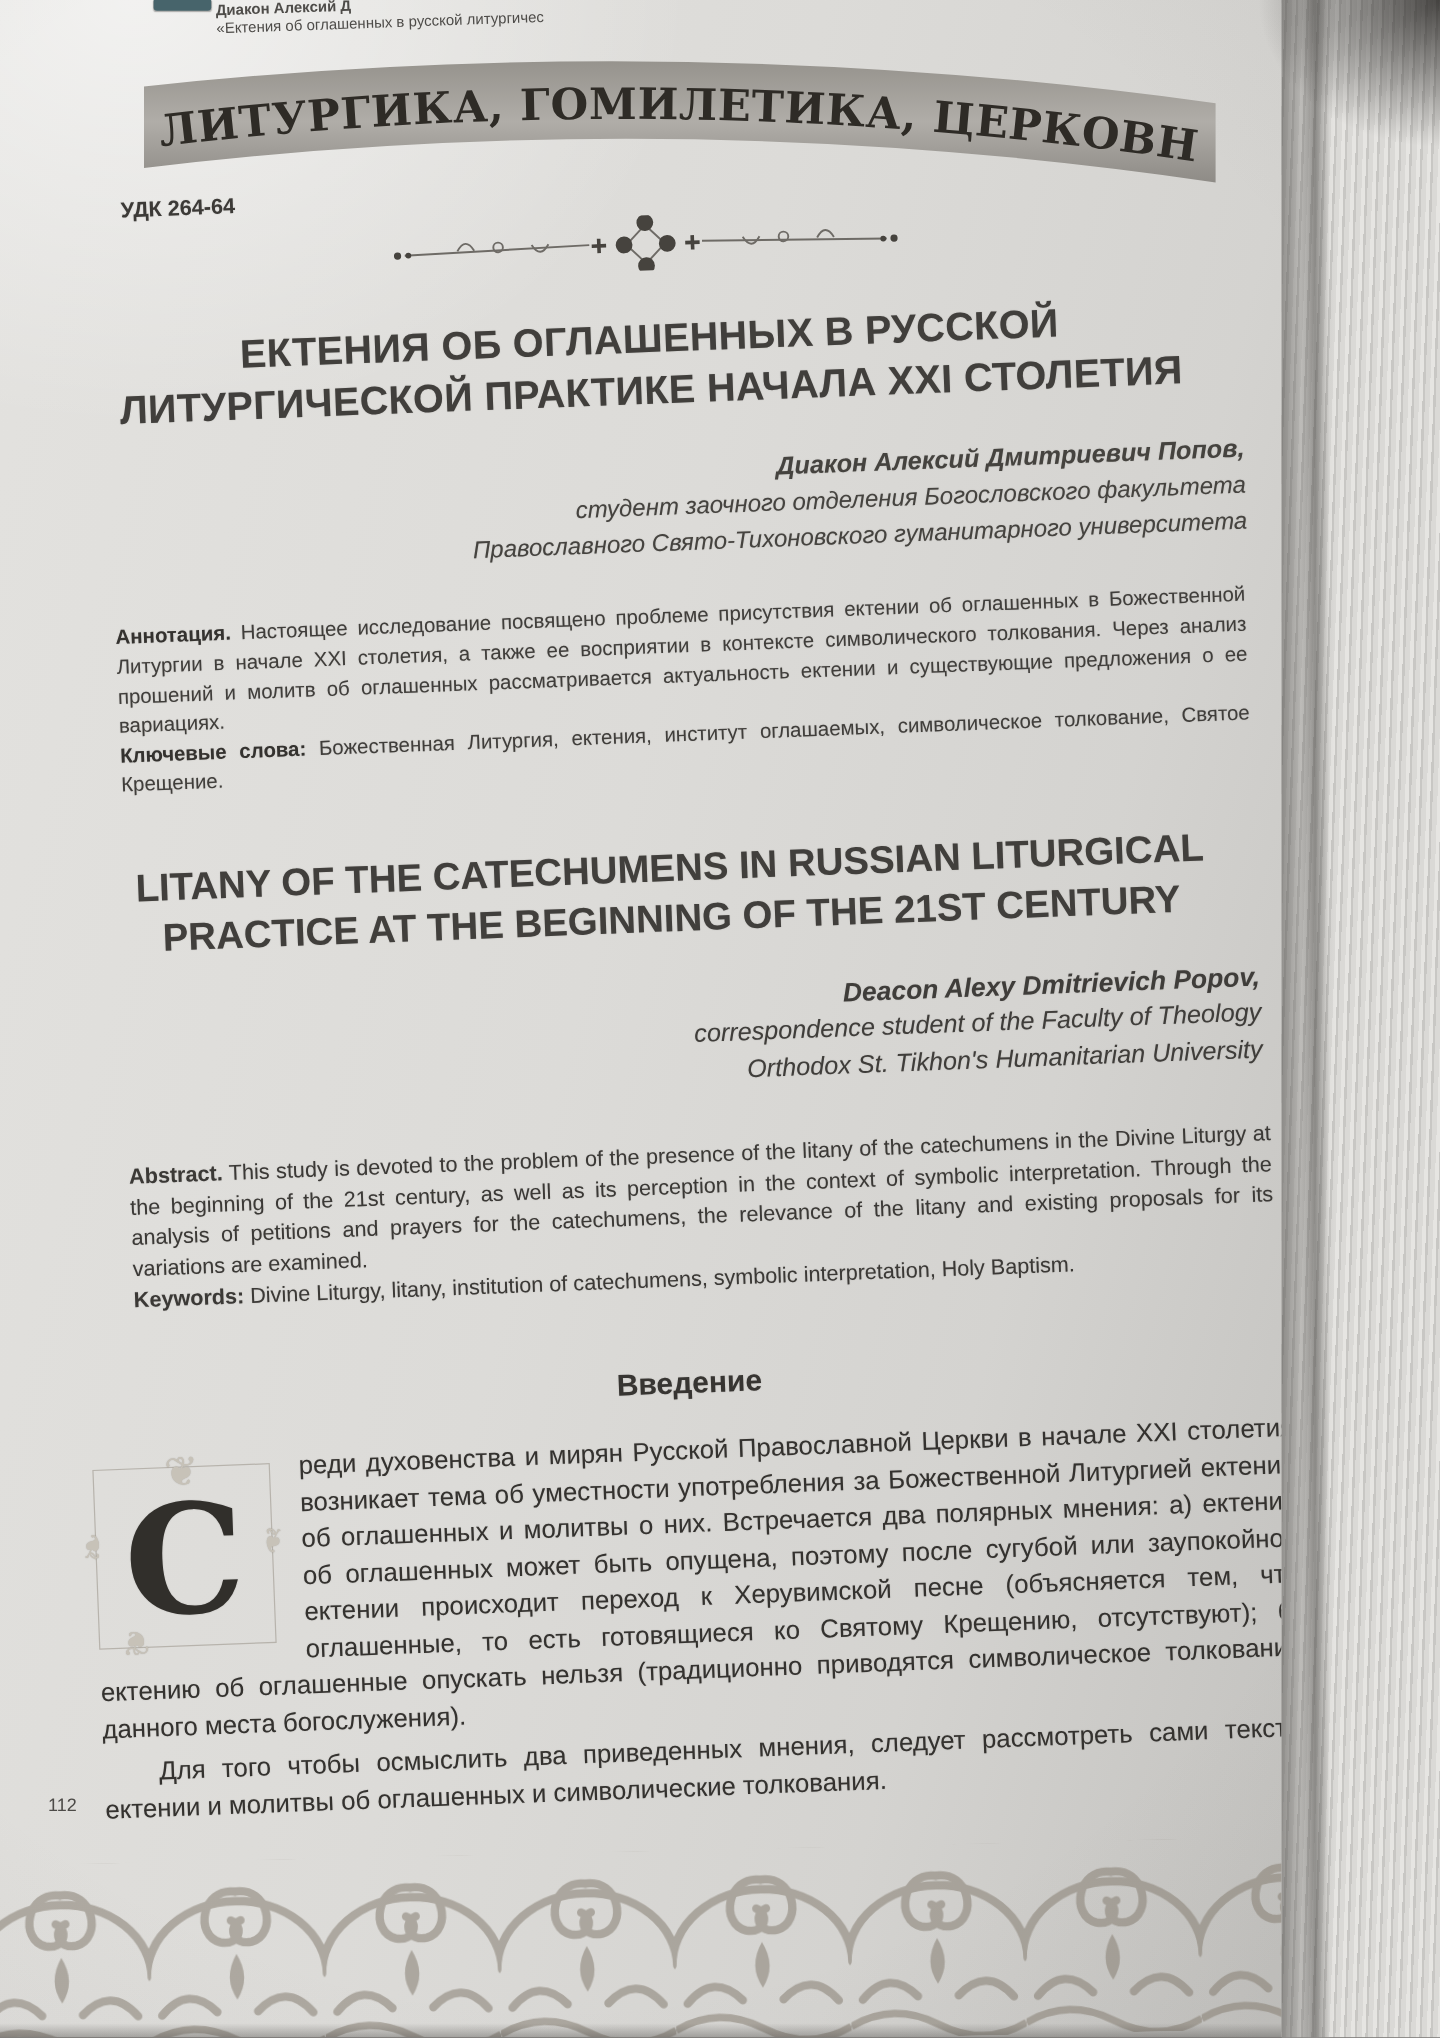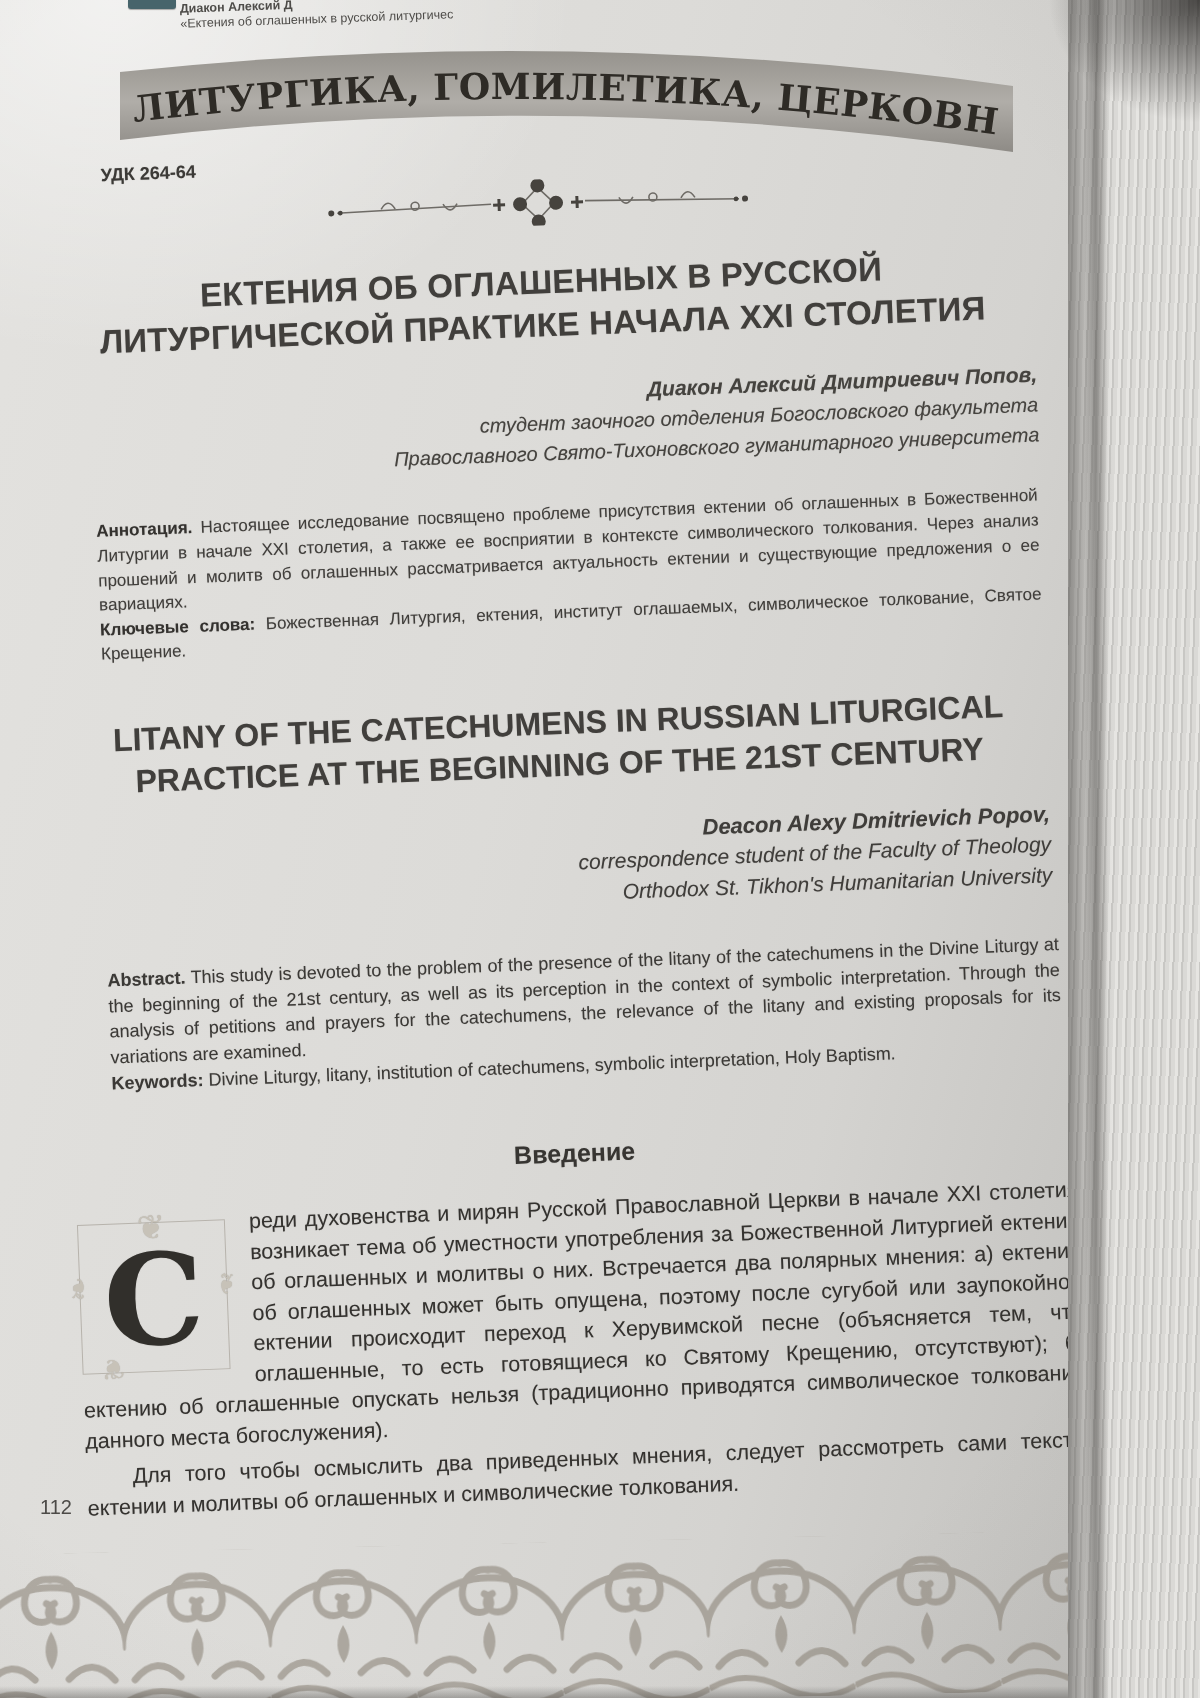--- a/index.html
+++ b/index.html
@@ -74,21 +74,21 @@
   .dropcap-box{float:left;width:148px;height:150px;margin:12px 24px 4px 0;
     position:relative;border:1px solid #b7b3ac;box-sizing:border-box;overflow:visible;}
   .dropcap-box .cap{position:absolute;left:50%;top:52%;transform:translate(-50%,-50%);
     font-family:"DejaVu Serif",serif;font-size:126px;font-weight:bold;color:#312f2b;line-height:1;}
   .fl{position:absolute;color:#c7c2b8;pointer-events:none;}
   .fl1{top:-20px;left:50%;transform:translateX(-50%);font-size:34px;}
   .fl2{left:-14px;top:42px;font-size:30px;transform:rotate(-90deg);}
   .fl3{right:-12px;top:42px;font-size:30px;transform:rotate(90deg);}
   .fl4{bottom:-16px;left:18px;font-size:28px;transform:rotate(180deg);}
 
-  .page-num{position:absolute;left:40px;top:1496px;font-size:20px;color:#4c4a47;}
+  .page-num{position:absolute;left:40px;top:1496px;font-size:15px;color:#4c4a47;}
 
   .bottom-orn{position:absolute;left:-22px;top:1542px;opacity:.55;transform:rotate(-1.3deg);}
 </style>
 </head>
 <body>
 
 <div class="photo">
 
   <div class="paper"></div>
 

